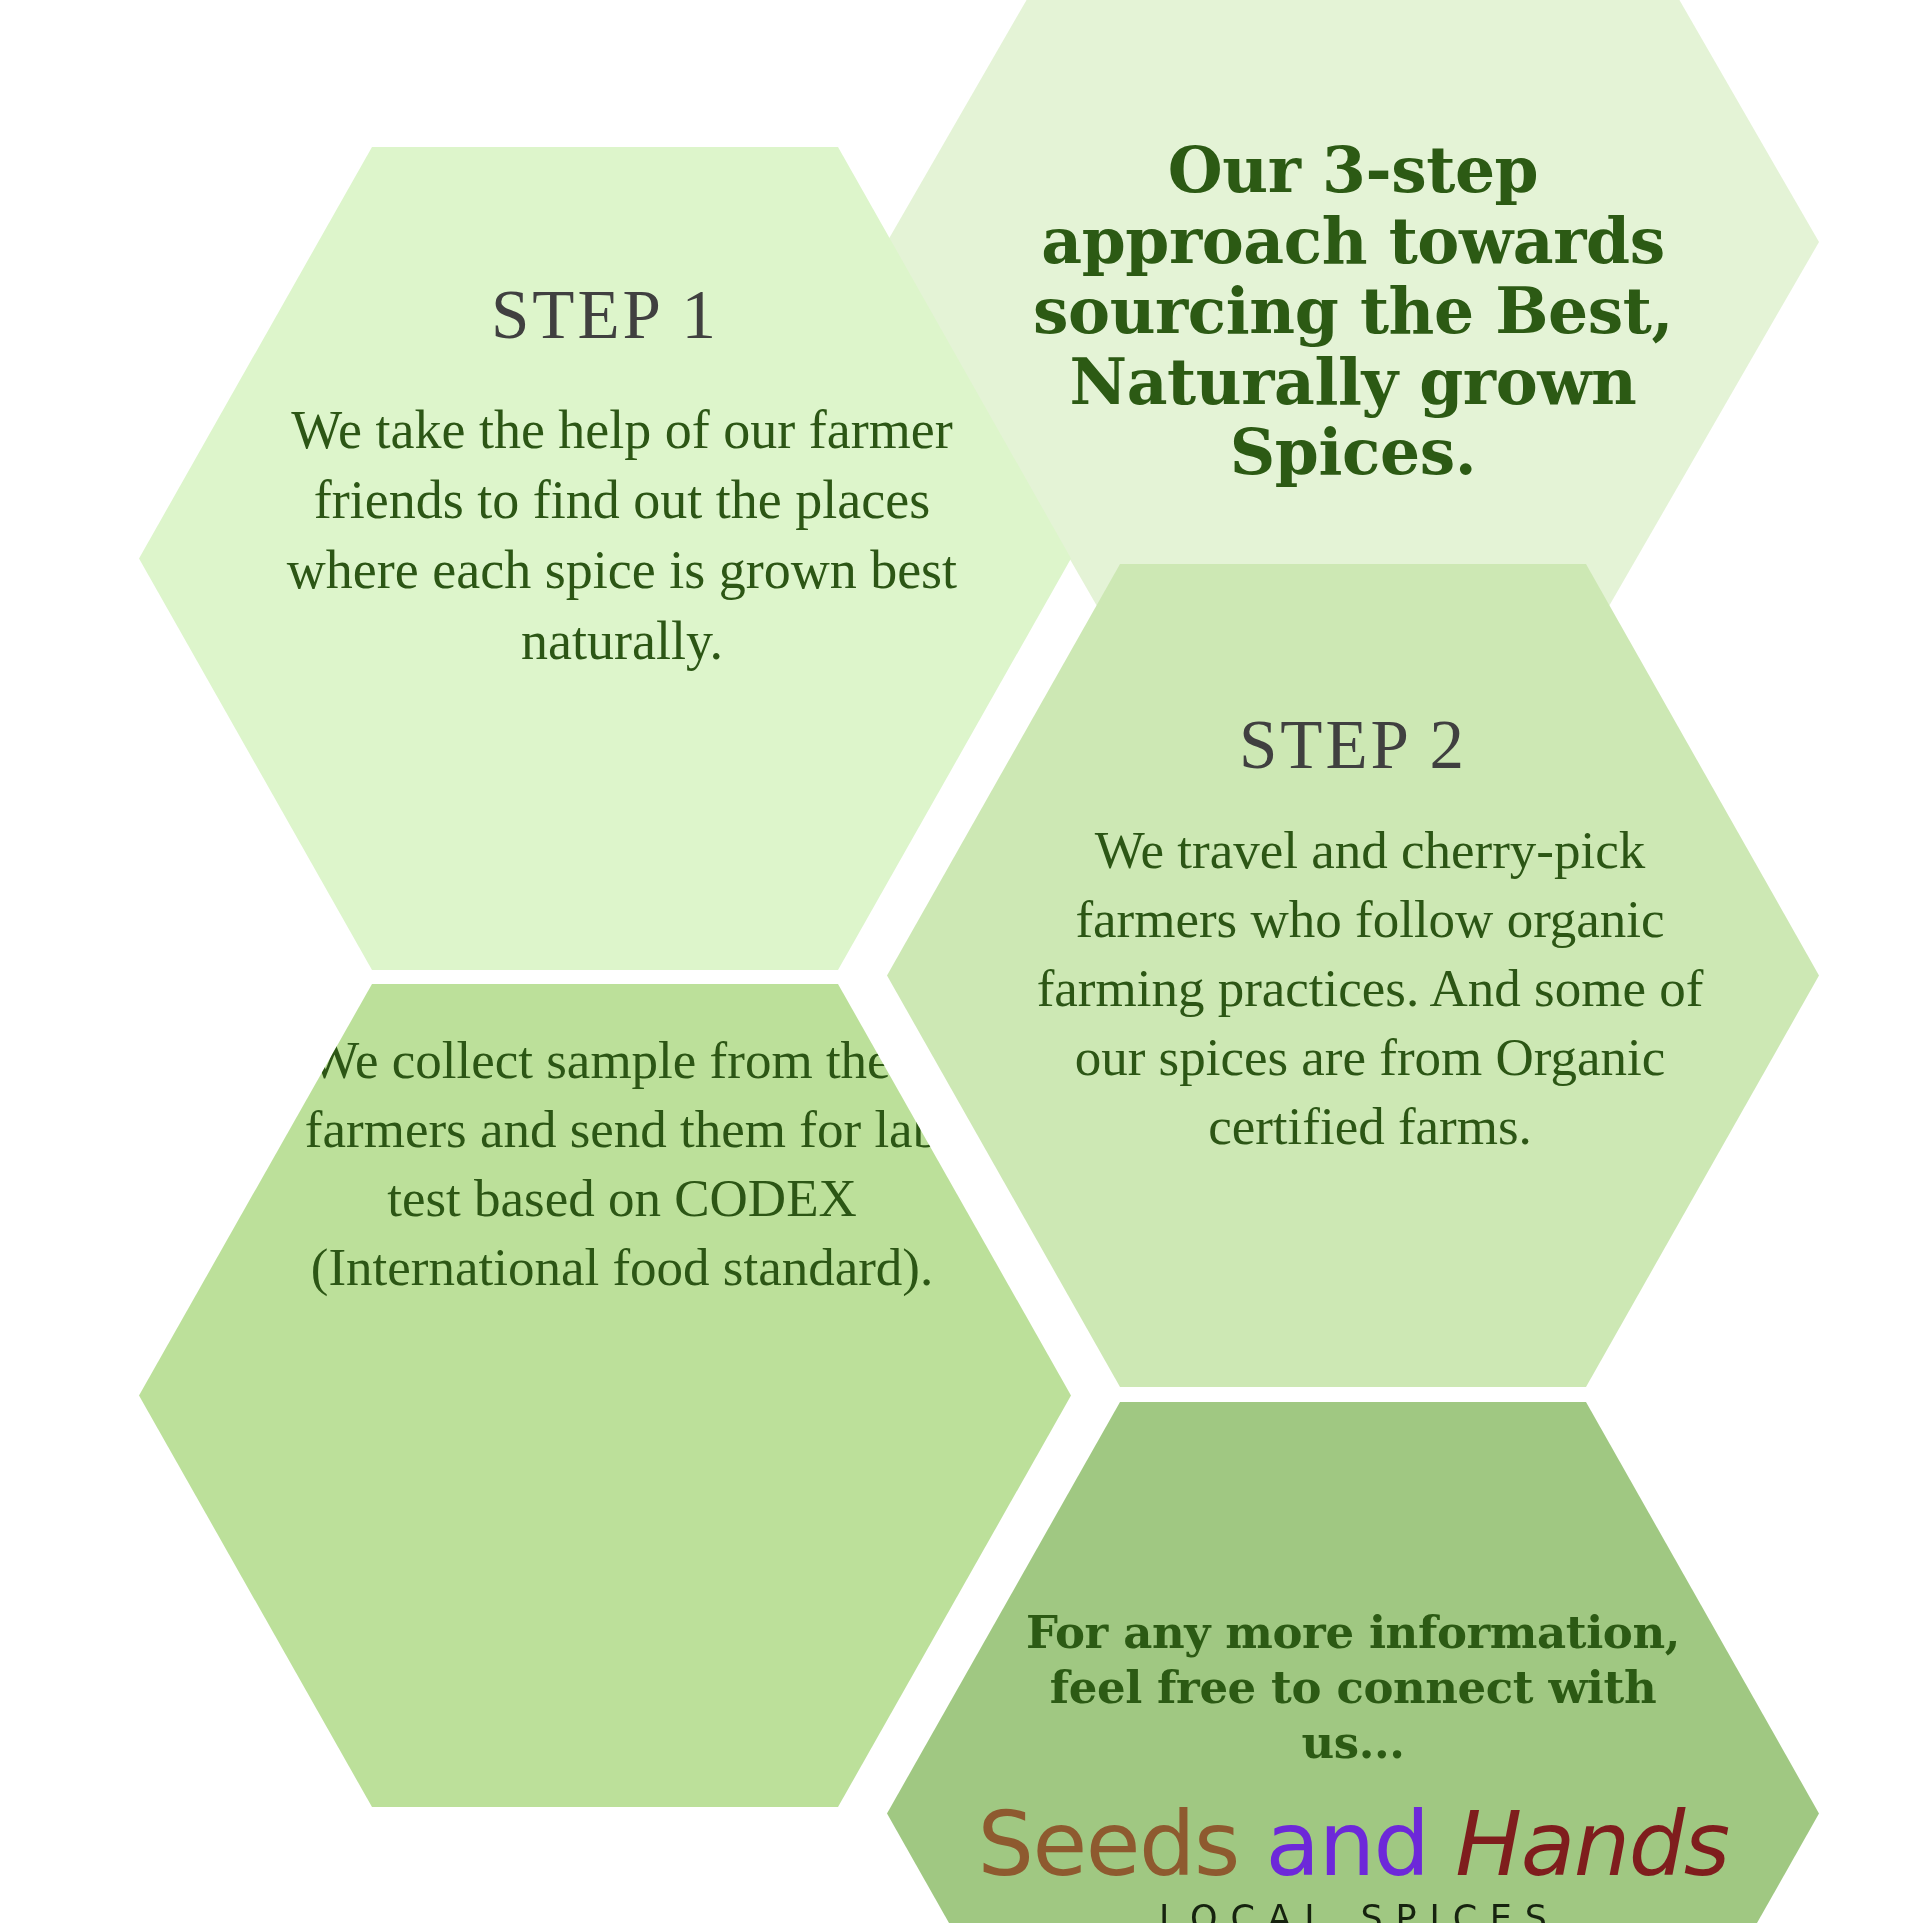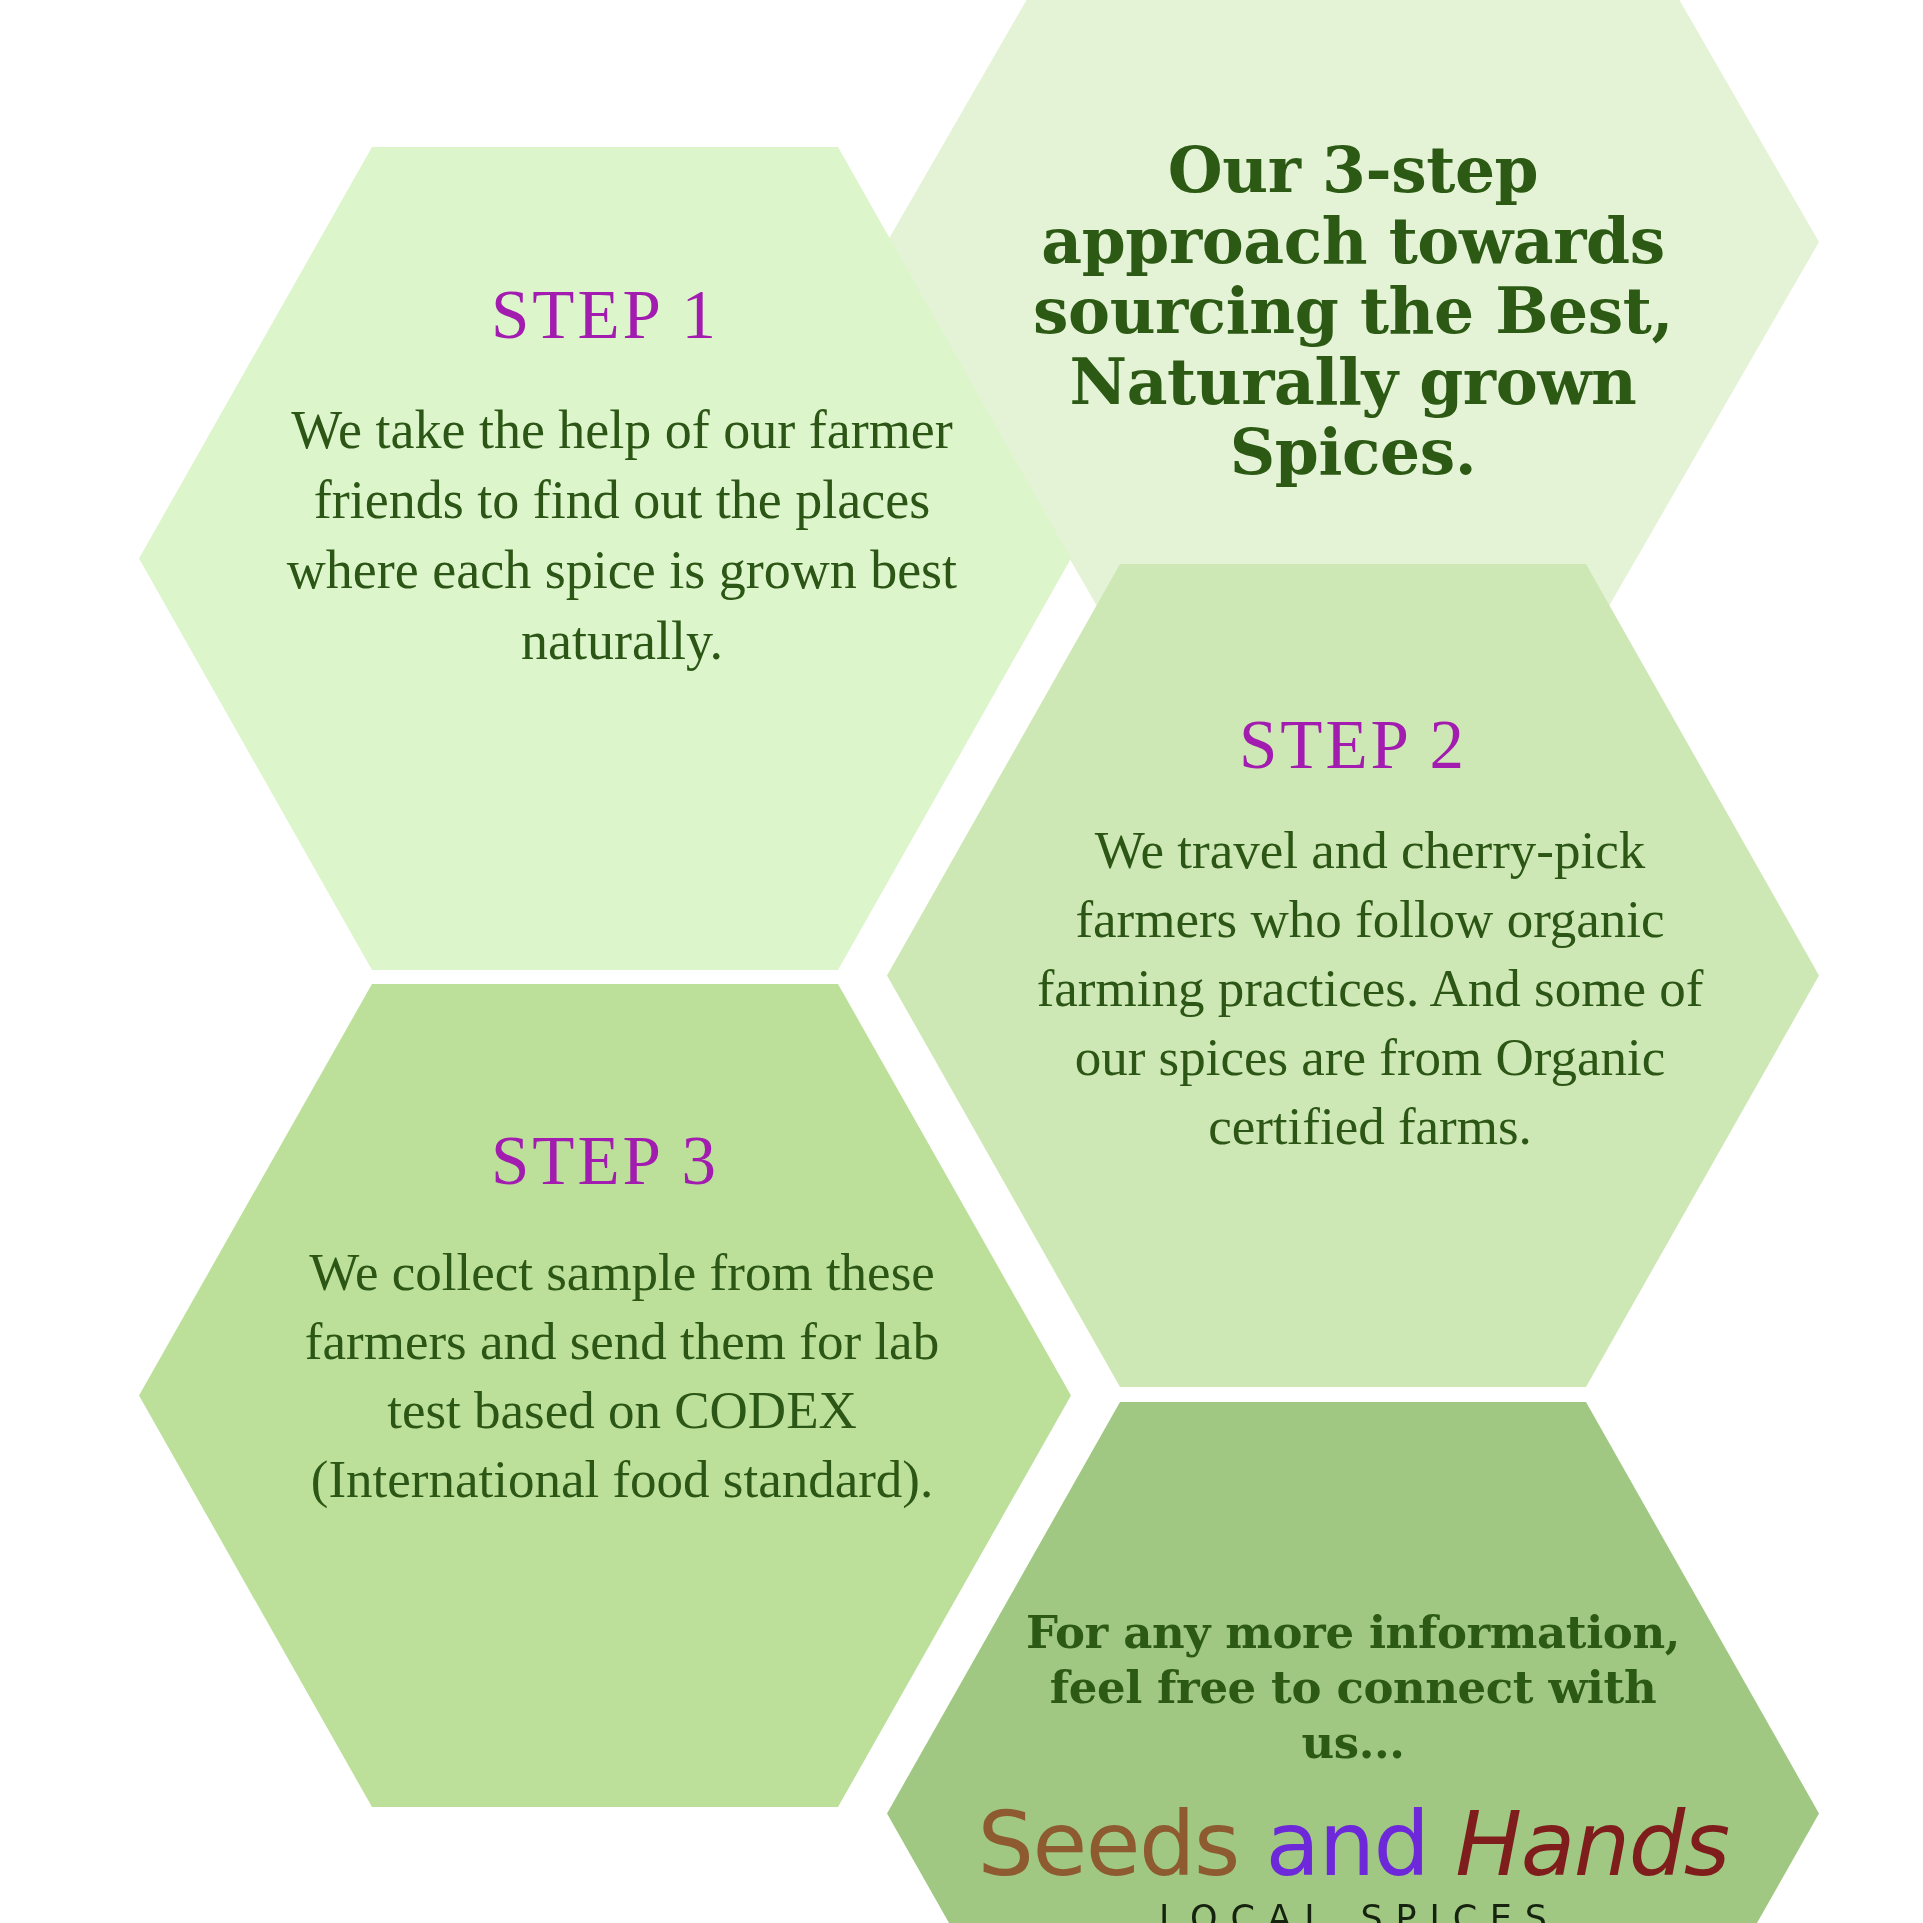--- a/index.html
+++ b/index.html
@@ -66,21 +66,21 @@
     left:887px;top:1402px;width:932px;height:823px;
     background:#a0c882;
     padding:0 113px;
   }
 
   .step-title{
     font-family:"Liberation Serif","DejaVu Serif",serif;
     font-weight:400;
     font-size:69px;
     line-height:1;
-    color:#a21caf;
+    color:#404040;
     letter-spacing:3px;
   }
   .step-body{
     font-family:"Liberation Serif","DejaVu Serif",serif;
     font-weight:400;
     font-size:54px;
     line-height:1.30;
     color:#2c5615;
     margin-left:34px;
   }
@@ -146,21 +146,20 @@
     <div class="step-title">STEP 1</div>
     <div class="step-body">We take the help of our farmer friends to find out the places where each spice is grown best naturally.</div>
   </div>
 
   <div class="hex" id="hex-step2">
     <div class="step-title">STEP 2</div>
     <div class="step-body">We travel and cherry-pick farmers who follow organic farming practices. And some of our spices are from Organic certified farms.</div>
   </div>
 
   <div class="hex" id="hex-step3">
-    <div class="step-title">STEP 3</div>
     <div class="step-body">We collect sample from these farmers and send them for lab test based on CODEX (International food standard).</div>
   </div>
 
   <div class="hex" id="hex-contact">
     <div class="contact-text">For any more information, feel free to connect with us...</div>
     <div class="logo">
       <div class="logo-wordmark"><span class="logo-seeds">Seeds</span><span class="logo-sp">&nbsp;</span><span class="logo-and">and</span><span class="logo-sp">&nbsp;</span><span class="logo-hands">Hands</span></div>
       <div class="logo-tagline">LOCAL SPICES</div>
     </div>
   </div>

